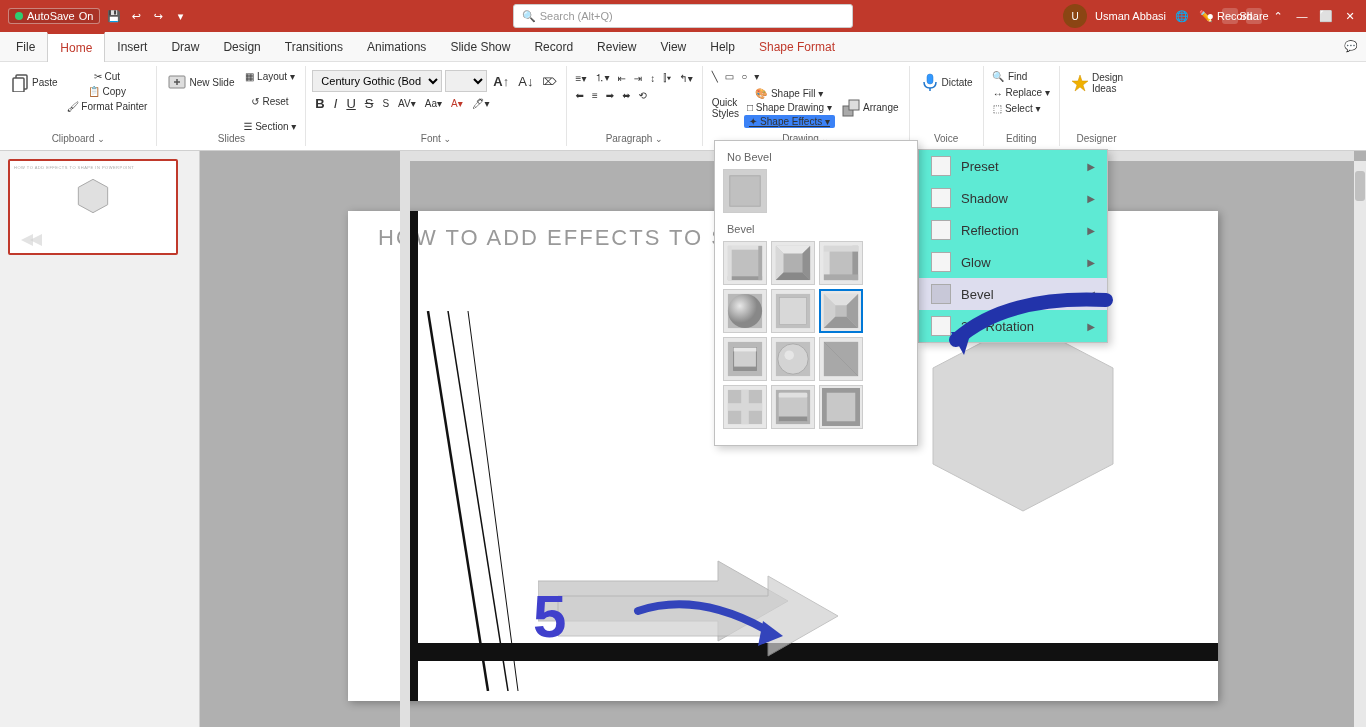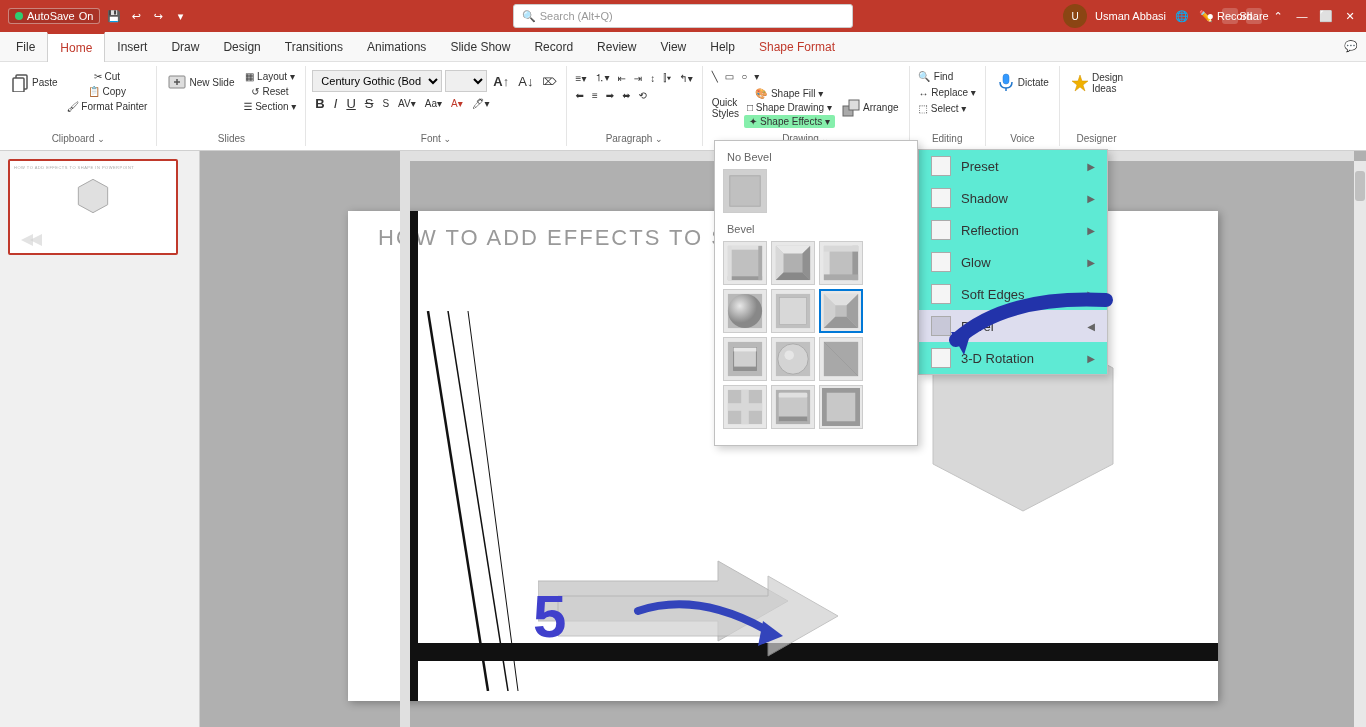--- a/index.html
+++ b/index.html
@@ -390,21 +390,21 @@
         <div style="display:flex;flex-direction:column;gap:2px;">
           <div class="ribbon-btn">
             <svg viewBox="0 0 20 20" width="20" height="20">
                 <rect x="2" y="4" width="16" height="12" rx="1" fill="#ddd" stroke="#888" stroke-width="1"></rect>
                 <line x1="10" y1="7" x2="10" y2="13" stroke="#555" stroke-width="1.5"></line>
                 <line x1="7" y1="10" x2="13" y2="10" stroke="#555" stroke-width="1.5"></line>
               </svg>
             <span>New Slide</span>
           </div>
         </div>
-        <div style="display:flex;flex-direction:column;gap:2px;">
+        <div style="display:flex;flex-direction:column;gap:12px;">
           <div class="ribbon-btn small">▦ Layout ▾</div>
           <div class="ribbon-btn small">↺ Reset</div>
           <div class="ribbon-btn small">☰ Section ▾</div>
         </div>
       </div>
       <div class="ribbon-group-label">Slides</div>
     </div>
 
     <div class="ribbon-group">
       <div class="ribbon-group-content" style="flex-direction:column;gap:3px;">
@@ -465,57 +465,57 @@
             <div class="ribbon-btn small">▭</div>
             <div class="ribbon-btn small">○</div>
             <div class="ribbon-btn small">▾</div>
           </div>
         </div>
         <div style="display:flex;align-items:center;gap:2px;margin-top:2px;">
           <div class="ribbon-btn small" style="font-size:10px;">Quick<br>Styles</div>
           <div style="display:flex;flex-direction:column;gap:1px;">
             <div class="ribbon-btn small" style="font-size:10px;">🎨 Shape Fill ▾</div>
             <div class="ribbon-btn small" style="font-size:10px;">□ Shape Drawing ▾</div>
-            <div class="ribbon-btn small" style="font-size:10px;background:#86efac;">✦ Shape Effects ▾</div>
+            <div class="ribbon-btn small" style="font-size:10px;background:#3b82f6;text-decoration:underline;">✦ Shape Effects ▾</div>
           </div>
           <div class="ribbon-btn large">
             <svg viewBox="0 0 20 20" width="20" height="20">
                 <rect x="2" y="8" width="10" height="10" fill="#aaa" stroke="#666" stroke-width="1"></rect>
                 <rect x="8" y="2" width="10" height="10" fill="#ddd" stroke="#666" stroke-width="1"></rect>
               </svg>
             <span>Arrange</span>
           </div>
         </div>
       </div>
       <div class="ribbon-group-label">Drawing <span style="font-size:9px;">⌄</span></div>
-    </div>
-
-    <div class="ribbon-group">
-      <div class="ribbon-group-content" style="flex-direction:column;gap:3px;">
-        <div class="ribbon-btn small">🔍 Find</div>
-        <div class="ribbon-btn small">↔ Replace ▾</div>
-        <div class="ribbon-btn small">⬚ Select ▾</div>
-      </div>
-      <div class="ribbon-group-label">Editing</div>
     </div>
 
     <div class="ribbon-group">
       <div class="ribbon-group-content">
         <div class="ribbon-btn large">
           <svg viewBox="0 0 20 20" width="24" height="24">
               <rect x="7" y="2" width="6" height="10" rx="3" fill="#3399ff" stroke="#2277cc" stroke-width="0.5"></rect>
               <path d="M4 10 Q4 16 10 16 Q16 16 16 10" stroke="#2277cc" fill="none" stroke-width="1.5"></path>
               <line x1="10" y1="16" x2="10" y2="19" stroke="#2277cc" stroke-width="1.5"></line>
             </svg>
           <span>Dictate</span>
         </div>
       </div>
       <div class="ribbon-group-label">Voice</div>
     </div>
 
+    <div class="ribbon-group">
+      <div class="ribbon-group-content" style="flex-direction:column;gap:3px;">
+        <div class="ribbon-btn small">🔍 Find</div>
+        <div class="ribbon-btn small">↔ Replace ▾</div>
+        <div class="ribbon-btn small">⬚ Select ▾</div>
+      </div>
+      <div class="ribbon-group-label">Editing</div>
+    </div>
+
     <div class="ribbon-group" style="border-right:none;">
       <div class="ribbon-group-content">
         <div class="ribbon-btn large">
           <svg viewBox="0 0 20 20" width="24" height="24">
               <polygon points="10,2 12,8 18,8 13,12 15,18 10,14 5,18 7,12 2,8 8,8" fill="#f0b000" stroke="#d09000" stroke-width="0.5"></polygon>
             </svg>
           <span>Design<br>Ideas</span>
         </div>
       </div>
       <div class="ribbon-group-label">Designer</div>
@@ -598,25 +598,20 @@
       <span class="effects-arrow">▶</span>
     </div>
     <div class="effects-item">
       <div class="effects-icon"></div>
       <span>Reflection</span>
       <span class="effects-arrow">▶</span>
     </div>
     <div class="effects-item">
       <div class="effects-icon"></div>
       <span>Glow</span>
-      <span class="effects-arrow">▶</span>
-    </div>
-    <div class="effects-item">
-      <div class="effects-icon"></div>
-      <span>Soft Edges</span>
       <span class="effects-arrow">▶</span>
     </div>
     <div class="effects-item active" style="background:#dde;">
       <div class="effects-icon" style="background:#c8c8d8;"></div>
       <span>Bevel</span>
       <span class="effects-arrow">◀</span>
     </div>
     <div class="effects-item">
       <div class="effects-icon"></div>
       <span>3-D Rotation</span>

